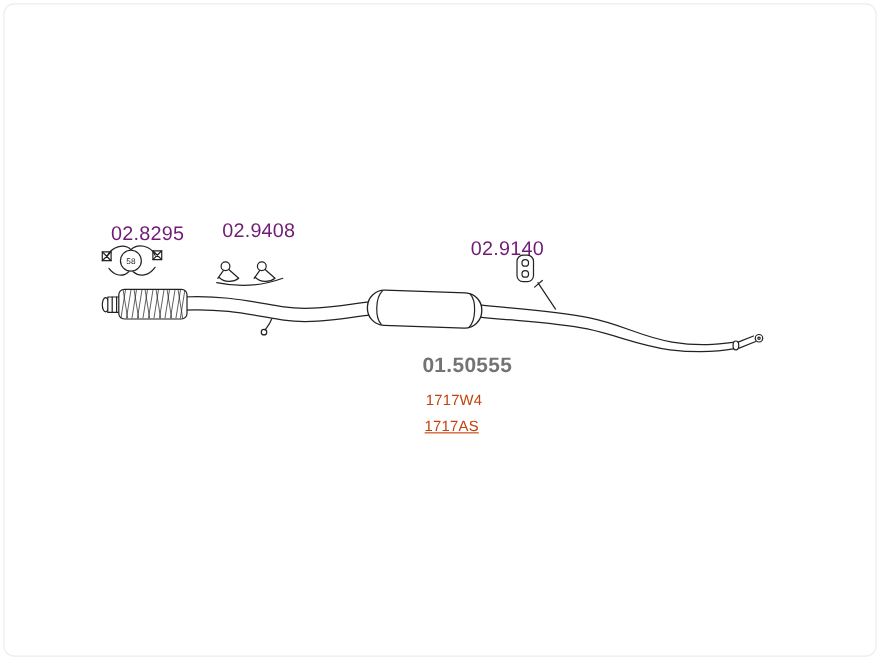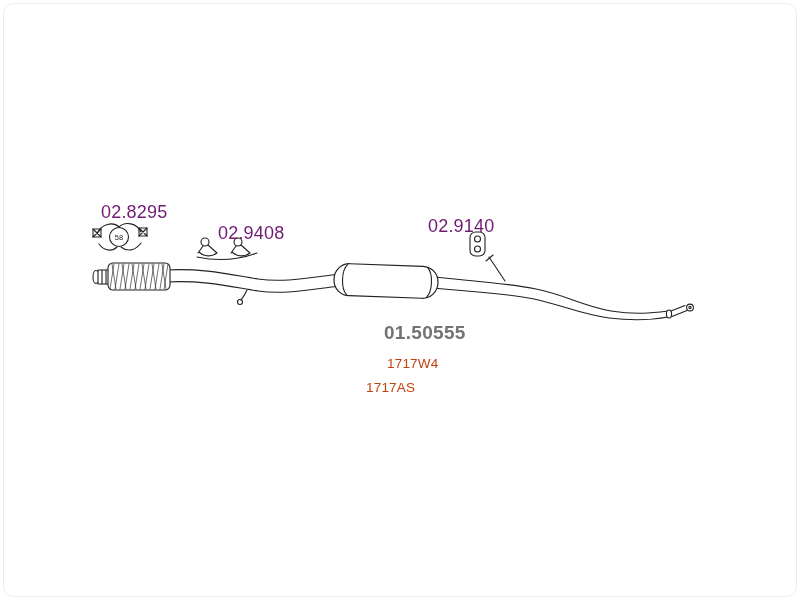--- a/index.html
+++ b/index.html
@@ -123,23 +123,23 @@
         <path d="M427,266 C433,272 433,290 427,296"></path>
       </g>
 
     </g>
 
     <text x="119" y="240" text-anchor="middle" font-size="7.5" fill="#222222" font-family="Liberation Sans, sans-serif">58</text>
   </svg>
 
   <span class="lbl" style="left:101px; top:203px;">02.8295</span>
 
-  <span class="lbl" style="left:202px; top:224px;margin-left:16px;">02.9408</span>
+  <span class="lbl" style="left:202px; top:200px;">02.9408</span>
 
   <span class="lbl" style="left:428px; top:217px;">02.9140</span>
 
   <span class="lbl main-part" style="left:384px; top:323px;">01.50555</span>
 
   <span class="lbl ref" style="left:387px; top:357px;">1717W4</span>
 
-  <span class="lbl ref" style="left:366px; top:381px;">1717AS</span>
+  <span class="lbl ref" style="left:386px; top:381px;text-decoration:underline;">1717AS</span>
 
 </div>
 
 </body></html>

